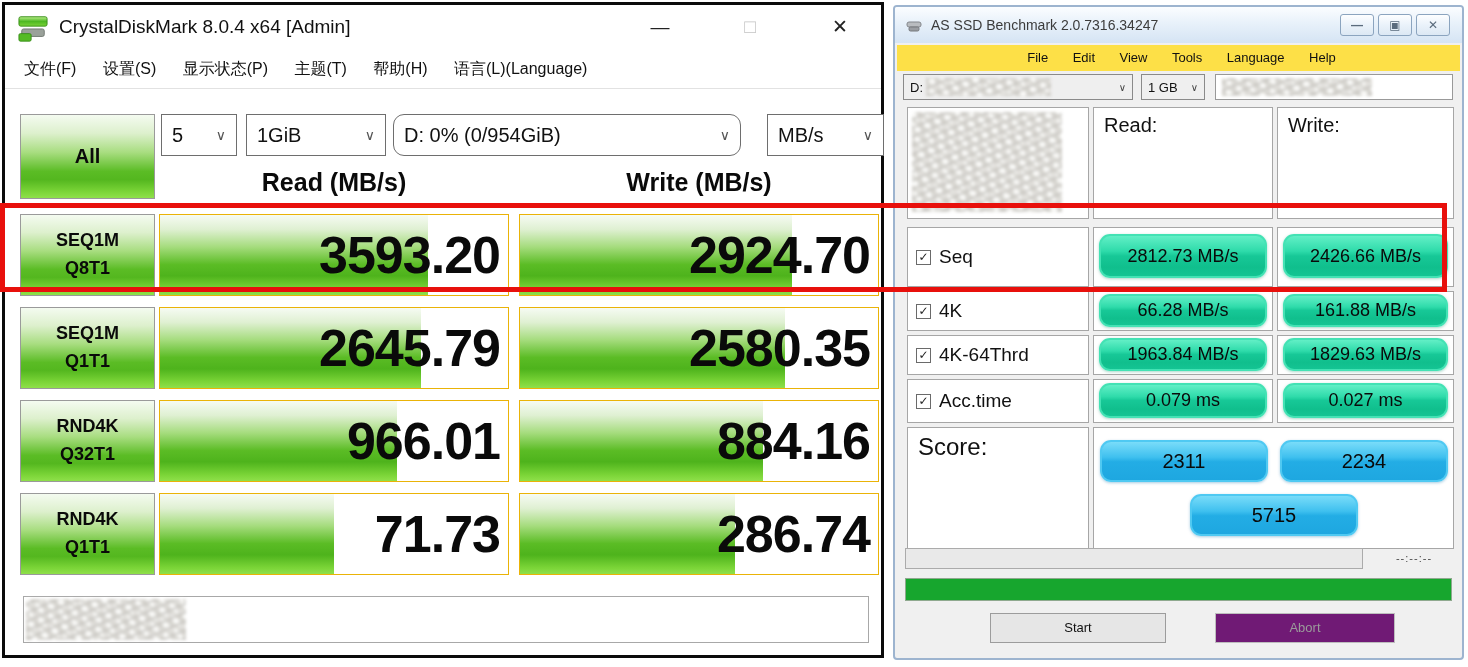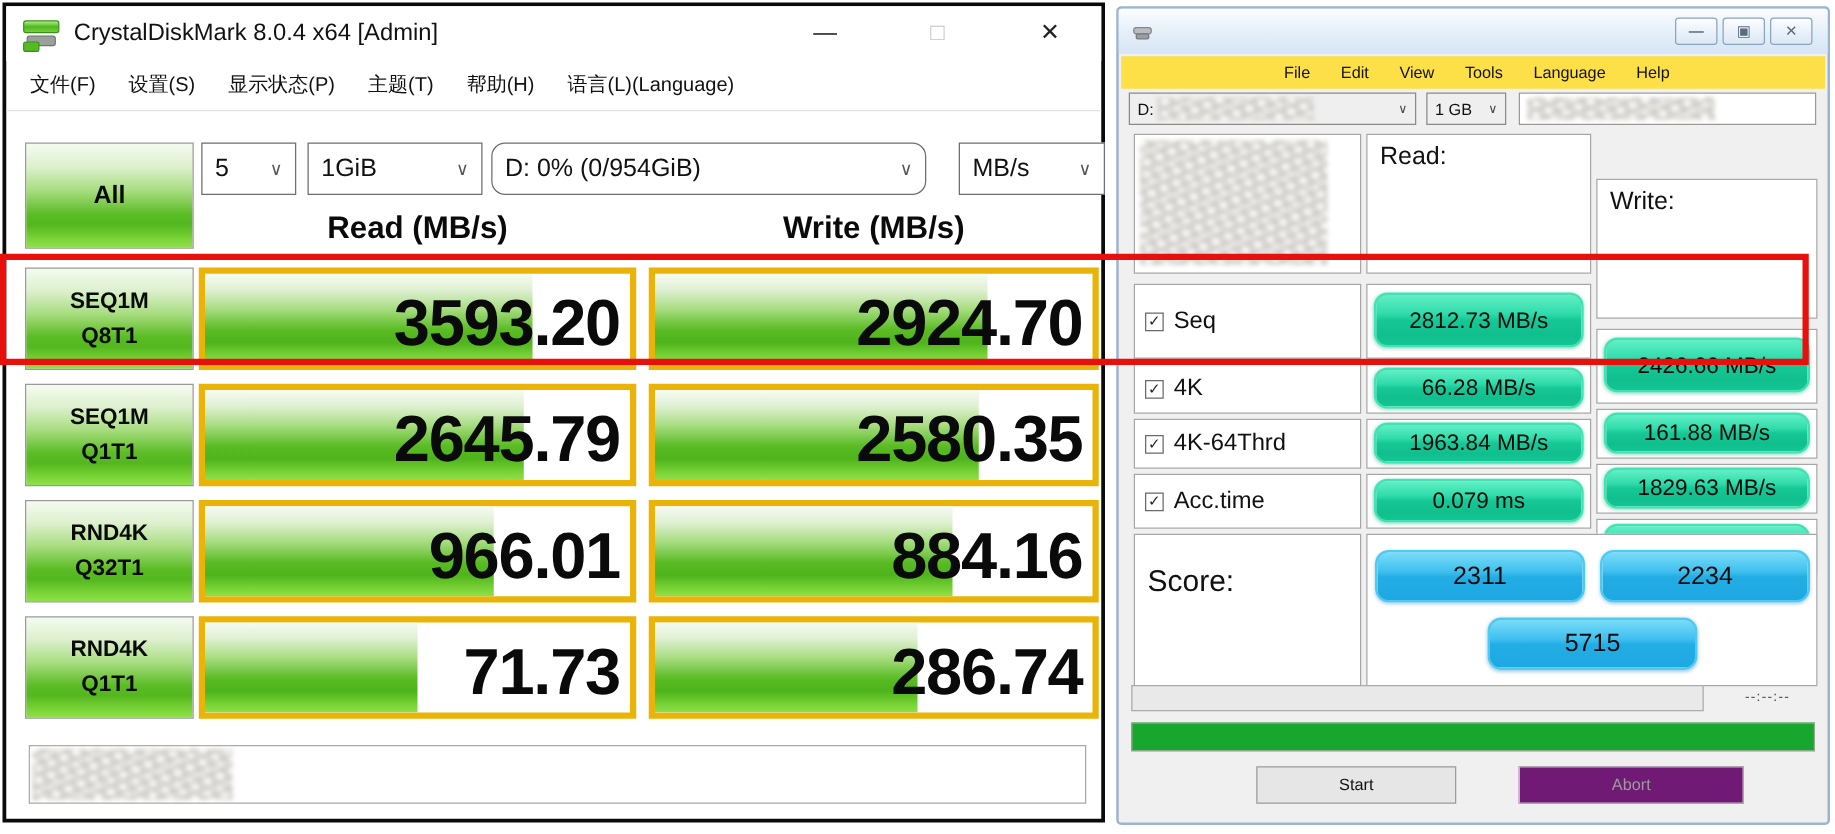--- a/index.html
+++ b/index.html
@@ -25,21 +25,21 @@
   #dd-unit { left:762px; width:117px; }
 
   .cdm-colhead { position:absolute; top:158px; height:38px; font-size:25px; font-weight:bold; color:#0a0a0a; text-align:center; line-height:38px; }
   #head-read { left:154px; width:350px; }
   #head-write { left:514px; width:360px; }
 
   .cdm-row { position:absolute; left:0; width:100%; height:82px; }
   .cdm-label-btn { position:absolute; left:15px; top:0; width:135px; height:82px; border:1px solid #9a9a9a;
     background:linear-gradient(180deg,#f4fbf0 0%,#ddf0cd 22%,#a8dd80 45%,#5bbc25 68%,#54b71f 78%,#7ad437 92%,#8fe04a 100%);
     display:flex; flex-direction:column; align-items:center; justify-content:center; font-size:18px; font-weight:bold; color:#0a0a0a; line-height:1.55;text-align:right; }
-  .cdm-cell { position:absolute; top:0; height:82px; border:5px solid #eab308; background:#fff; overflow:hidden; }
+  .cdm-cell { position:absolute; top:0; height:82px; border:1px solid #eab308; background:#fff; overflow:hidden; }
   .cdm-cell.read { left:154px; width:350px; }
   .cdm-cell.write { left:514px; width:360px; }
   .cdm-fill { position:absolute; left:0; top:0; bottom:0;
     background:linear-gradient(180deg,#f6fbf3 0%,#dff0d2 18%,#a5dc7d 40%,#5bbc25 62%,#4eb31c 76%,#7ad437 92%,#8fe04a 100%); }
   .cdm-val { position:absolute; right:8px; top:0; line-height:80px; font-size:52px; font-weight:700; letter-spacing:-1px; color:#0a0a0a; }
 
   .cdm-footer { position:absolute; left:18px; top:591px; width:846px; height:47px; border:1px solid #a8a8a8; background:#fff; }
 
   .censor { background:
       repeating-linear-gradient(37deg, rgba(203,201,195,0.55) 0 4px, rgba(255,255,255,0) 4px 9px),
@@ -60,21 +60,21 @@
     background:linear-gradient(180deg,#fdfeff 0%,#eaf2fa 50%,#dce8f4 100%); color:#5a6b7d; text-align:center; line-height:20px; font-size:12px; font-weight:bold; }
   .ssd-menubar { position:absolute; left:2px; top:38px; right:2px; height:26px; background:#fde047; padding-left:6px;text-align:center; }
   .ssd-menu-item { display:inline-block; padding:0 10px; line-height:26px; font-size:13px; color:#111; }
   .ssd-toolbar { position:absolute; left:0; top:64px; right:0; height:34px; }
   .ssd-dd { position:absolute; top:3px; height:26px; border:1px solid #8a8a8a; background:#efefef; display:flex; align-items:center; padding:0 6px; font-size:13px; color:#111; }
   .ssd-dd .chev { margin-left:auto; font-size:10px; color:#444; padding-left:6px; }
 
   .ssd-cell { position:absolute; border:1px solid #a6a6a6; background:#fff; }
   .col-label { left:12px; width:182px; }
   .col-read  { left:198px; width:180px; }
-  .col-write { left:382px; width:177px;margin-top:36px; }
+  .col-write { left:382px; width:177px; }
   .ssd-colhead-text { font-size:20px; color:#111; padding:6px 0 0 10px; }
   .ssd-rowlabel { display:flex; align-items:center; padding-left:8px; font-size:19px; color:#111; }
   .checkbox { width:15px; height:15px; border:1px solid #6a6a6a; background:#fff; margin-right:8px; font-size:12px; line-height:13px; text-align:center; color:#222; flex:0 0 auto; }
   .pill { position:absolute; left:5px; right:5px; border-radius:11px; text-align:center; color:#0a0a0a; font-size:18px;
     background:linear-gradient(180deg,#62efc6 0%,#2edbaa 38%,#17c897 50%,#10bf8d 78%,#14c493 100%);
     border:2px solid #43e2b4; box-shadow:0 1px 3px rgba(0,140,100,.35); }
   .pill.blue { background:linear-gradient(180deg,#79dcf9 0%,#3fc0ef 40%,#23ade5 52%,#1ea7e0 100%); border:2px solid #4fc9f2; box-shadow:0 1px 3px rgba(0,110,170,.35); }
 
   .ssd-progress { position:absolute; left:10px; top:541px; width:458px; height:21px; background:#e9e9e9; border:1px solid #ababab; }
   .ssd-eta { position:absolute; left:478px; top:541px; width:82px; height:21px; text-align:center; line-height:21px; font-size:11px; letter-spacing:1px; color:#4a4a4a; }
@@ -202,20 +202,21 @@
     <div class="censor abs" style="left:2px;top:2px;width:160px;height:41px"></div>
   </div>
 </div>
 
 <div id="ssd">
   <div class="ssd-titlebar">
     <svg class="abs" style="left:10px;top:9px" width="18" height="18" viewBox="0 0 18 18">
       <rect x="2" y="6" width="14" height="5" rx="2" fill="#b9bcc0" stroke="#84878c"></rect>
       <rect x="4" y="11" width="10" height="4" rx="1.5" fill="#9a9da2" stroke="#75787d"></rect>
     </svg>
+    <span class="ssd-title">AS SSD Benchmark 2.0.7316.34247</span>
     <span class="ssd-winbtn" style="left:445px"><span>—</span></span>
     <span class="ssd-winbtn" style="left:483px"><span>▣</span></span>
     <span class="ssd-winbtn" style="left:521px"><span>✕</span></span>
   </div>
 
   <div class="ssd-menubar">
     <span class="ssd-menu-item">File</span>
     <span class="ssd-menu-item">Edit</span>
     <span class="ssd-menu-item">View</span>
     <span class="ssd-menu-item">Tools</span>
@@ -286,29 +287,29 @@
     <span>Acc.time</span>
   </div>
   <div class="ssd-cell col-read" style="top:372px;height:44px">
     <div class="pill" style="top:3px;height:35px;line-height:31px">0.079 ms</div>
   </div>
   <div class="ssd-cell col-write" style="top:372px;height:44px">
     <div class="pill" style="top:3px;height:35px;line-height:31px">0.027 ms</div>
   </div>
 
   <div class="ssd-cell col-label" style="top:420px;height:122px">
-    <div style="font-size:24px;color:#111;padding:24px 0 0 10px">Score:</div>
+    <div style="font-size:24px;color:#111;padding:5px 0 0 10px">Score:</div>
   </div>
   <div class="ssd-cell" style="left:198px;width:361px;top:420px;height:122px">
     <div class="pill blue" style="left:6px;right:auto;width:168px;top:12px;height:42px;line-height:38px;font-size:20px">2311</div>
     <div class="pill blue" style="left:186px;right:auto;width:168px;top:12px;height:42px;line-height:38px;font-size:20px">2234</div>
     <div class="pill blue" style="left:96px;right:auto;width:168px;top:66px;height:42px;line-height:38px;font-size:20px">5715</div>
   </div>
 
   <div class="ssd-progress"></div>
   <div class="ssd-eta">--:--:--</div>
   <div class="ssd-greenbar"></div>
 
-  <div class="ssd-btn" style="left:110px;width:160px"><span>Start</span></div>
+  <div class="ssd-btn" style="left:95px;width:176px"><span>Start</span></div>
   <div class="ssd-btn disabled" style="left:320px;width:180px"><span>Abort</span></div>
 </div>
 
 <div id="highlight-rect"></div>
 
 </body></html>

